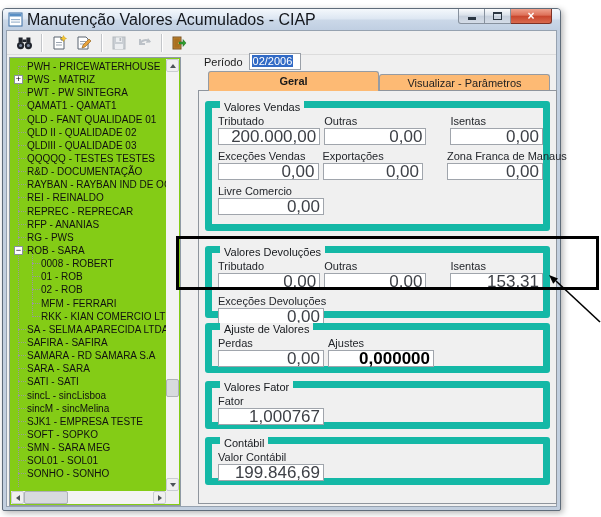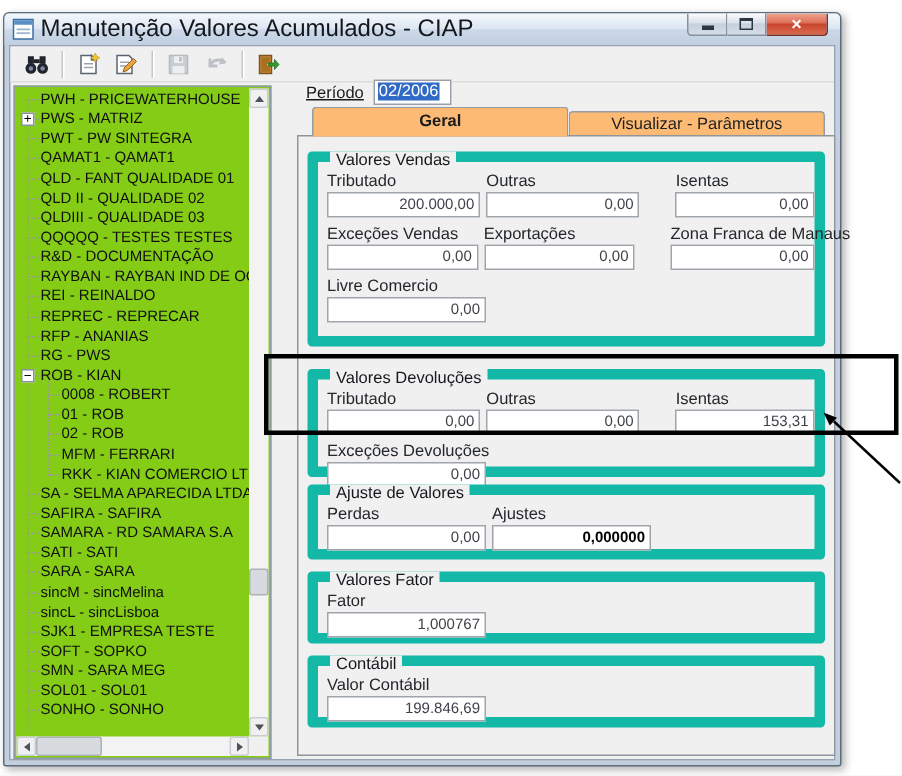--- a/index.html
+++ b/index.html
@@ -90,21 +90,21 @@
   .vthumb { position:absolute; left:0; top:320px; width:13px; height:18px;
     background:#d7dade; border:1px solid #aeb2b8; border-radius:2px; }
   .hthumb { width:44px; height:13px; background:#d7dade; border:1px solid #aeb2b8; border-radius:2px; }
   .tri-up    { width:0; height:0; border-left:3px solid transparent; border-right:3px solid transparent; border-bottom:4px solid #4c5359; }
   .tri-down  { width:0; height:0; border-left:3px solid transparent; border-right:3px solid transparent; border-top:4px solid #4c5359; }
   .tri-left  { width:0; height:0; border-top:3px solid transparent; border-bottom:3px solid transparent; border-right:4px solid #4c5359; }
   .tri-right { width:0; height:0; border-top:3px solid transparent; border-bottom:3px solid transparent; border-left:4px solid #4c5359; }
 
   
   .periodo-row { position:absolute; left:197px; top:22px; display:flex; align-items:center; }
-  .plabel { margin-right:6px;text-decoration:underline; }
+  .plabel { margin-right:6px; }
   .pinput { display:inline-block; width:52px; height:17px; background:#fff;
     border:1px solid #9aa0a8; padding:1px 2px; line-height:13px; }
   .pinput .sel { background:#316ac5; color:#fff; padding:0 1px; }
 
   .tabstrip { position:absolute; left:197px; top:40px; width:348px; height:20px;
     display:flex; align-items:flex-end; padding-left:4px; }
   .tab { width:171px; text-align:center; border:1px solid #959ba3; border-bottom:none;
     border-radius:3px 3px 0 0; background:#fdba74; cursor:default; }
   .tab.active { height:20px; line-height:19px; font-weight:bold; position:relative; z-index:3; }
   .tab.inactive { height:17px; line-height:16px; color:#222;margin-top:28px; }
@@ -124,21 +124,21 @@
 
   .frow { display:flex; margin-top:0; }
   .frow + .frow { margin-top:6px; }
   .field { display:flex; flex-direction:column; }
   .field.c0 { margin-left:6px;  width:106px; }
   .field.c1 { margin-left:4px;  width:106px; }
   .field.c2 { margin-left:24px; width:96px;  }
   .flabel { font-size:11px; height:11px; line-height:11px; margin-bottom:1px;
     color:#23262b; white-space:nowrap; }
   .finput { height:17px; background:#fff; border:1px solid #a0a5ac;
-    font-size:10px; line-height:15px; text-align:right; padding:0 3px; color:#3e4147; }
+    font-size:17px; line-height:15px; text-align:right; padding:0 3px; color:#3e4147; }
   .finput.bold { font-weight:bold; color:#000; }
 
   
   .annot-rect { position:absolute; left:176px; top:236px; width:423px; height:54px;
     border:3px solid #000; z-index:50; pointer-events:none; }
   .annot-arrow { position:absolute; left:0; top:0; z-index:51; pointer-events:none; }
 </style>
 </head>
 <body>
 
@@ -234,33 +234,33 @@
           <div class="tree-row lvl0"><span class="tree-label">QLD - FANT QUALIDADE 01</span></div>
           <div class="tree-row lvl0"><span class="tree-label">QLD II - QUALIDADE 02</span></div>
           <div class="tree-row lvl0"><span class="tree-label">QLDIII - QUALIDADE 03</span></div>
           <div class="tree-row lvl0"><span class="tree-label">QQQQQ - TESTES TESTES</span></div>
           <div class="tree-row lvl0"><span class="tree-label">R&amp;D - DOCUMENTAÇÃO</span></div>
           <div class="tree-row lvl0"><span class="tree-label">RAYBAN - RAYBAN IND DE OCULO</span></div>
           <div class="tree-row lvl0"><span class="tree-label">REI - REINALDO</span></div>
           <div class="tree-row lvl0"><span class="tree-label">REPREC - REPRECAR</span></div>
           <div class="tree-row lvl0"><span class="tree-label">RFP - ANANIAS</span></div>
           <div class="tree-row lvl0"><span class="tree-label">RG - PWS</span></div>
-          <div class="tree-row lvl0"><span class="expander">−</span><span class="tree-label">ROB - KIAN</span></div>
+          <div class="tree-row lvl0"><span class="expander">−</span><span class="tree-label">ROB - SARA</span></div>
           <div class="tree-row lvl1"><span class="tree-label">0008 - ROBERT</span></div>
           <div class="tree-row lvl1"><span class="tree-label">01 - ROB</span></div>
           <div class="tree-row lvl1"><span class="tree-label">02 - ROB</span></div>
           <div class="tree-row lvl1"><span class="tree-label">MFM - FERRARI</span></div>
           <div class="tree-row lvl1"><span class="tree-label">RKK - KIAN COMERCIO LTDA</span></div>
           <div class="tree-row lvl0"><span class="tree-label">SA - SELMA APARECIDA LTDA</span></div>
           <div class="tree-row lvl0"><span class="tree-label">SAFIRA - SAFIRA</span></div>
           <div class="tree-row lvl0"><span class="tree-label">SAMARA - RD SAMARA S.A</span></div>
+          <div class="tree-row lvl0"><span class="tree-label">SARA - SARA</span></div>
           <div class="tree-row lvl0"><span class="tree-label">SATI - SATI</span></div>
-          <div class="tree-row lvl0"><span class="tree-label">SARA - SARA</span></div>
+          <div class="tree-row lvl0"><span class="tree-label">sincL - sincLisboa</span></div>
           <div class="tree-row lvl0"><span class="tree-label">sincM - sincMelina</span></div>
-          <div class="tree-row lvl0"><span class="tree-label">sincL - sincLisboa</span></div>
           <div class="tree-row lvl0"><span class="tree-label">SJK1 - EMPRESA TESTE</span></div>
           <div class="tree-row lvl0"><span class="tree-label">SOFT - SOPKO</span></div>
           <div class="tree-row lvl0"><span class="tree-label">SMN - SARA MEG</span></div>
           <div class="tree-row lvl0"><span class="tree-label">SOL01 - SOL01</span></div>
           <div class="tree-row lvl0"><span class="tree-label">SONHO - SONHO</span></div>
         </div>
       <div class="vscroll">
         <div class="sb-btn up">
             <span class="tri-up"></span>
           </div>

